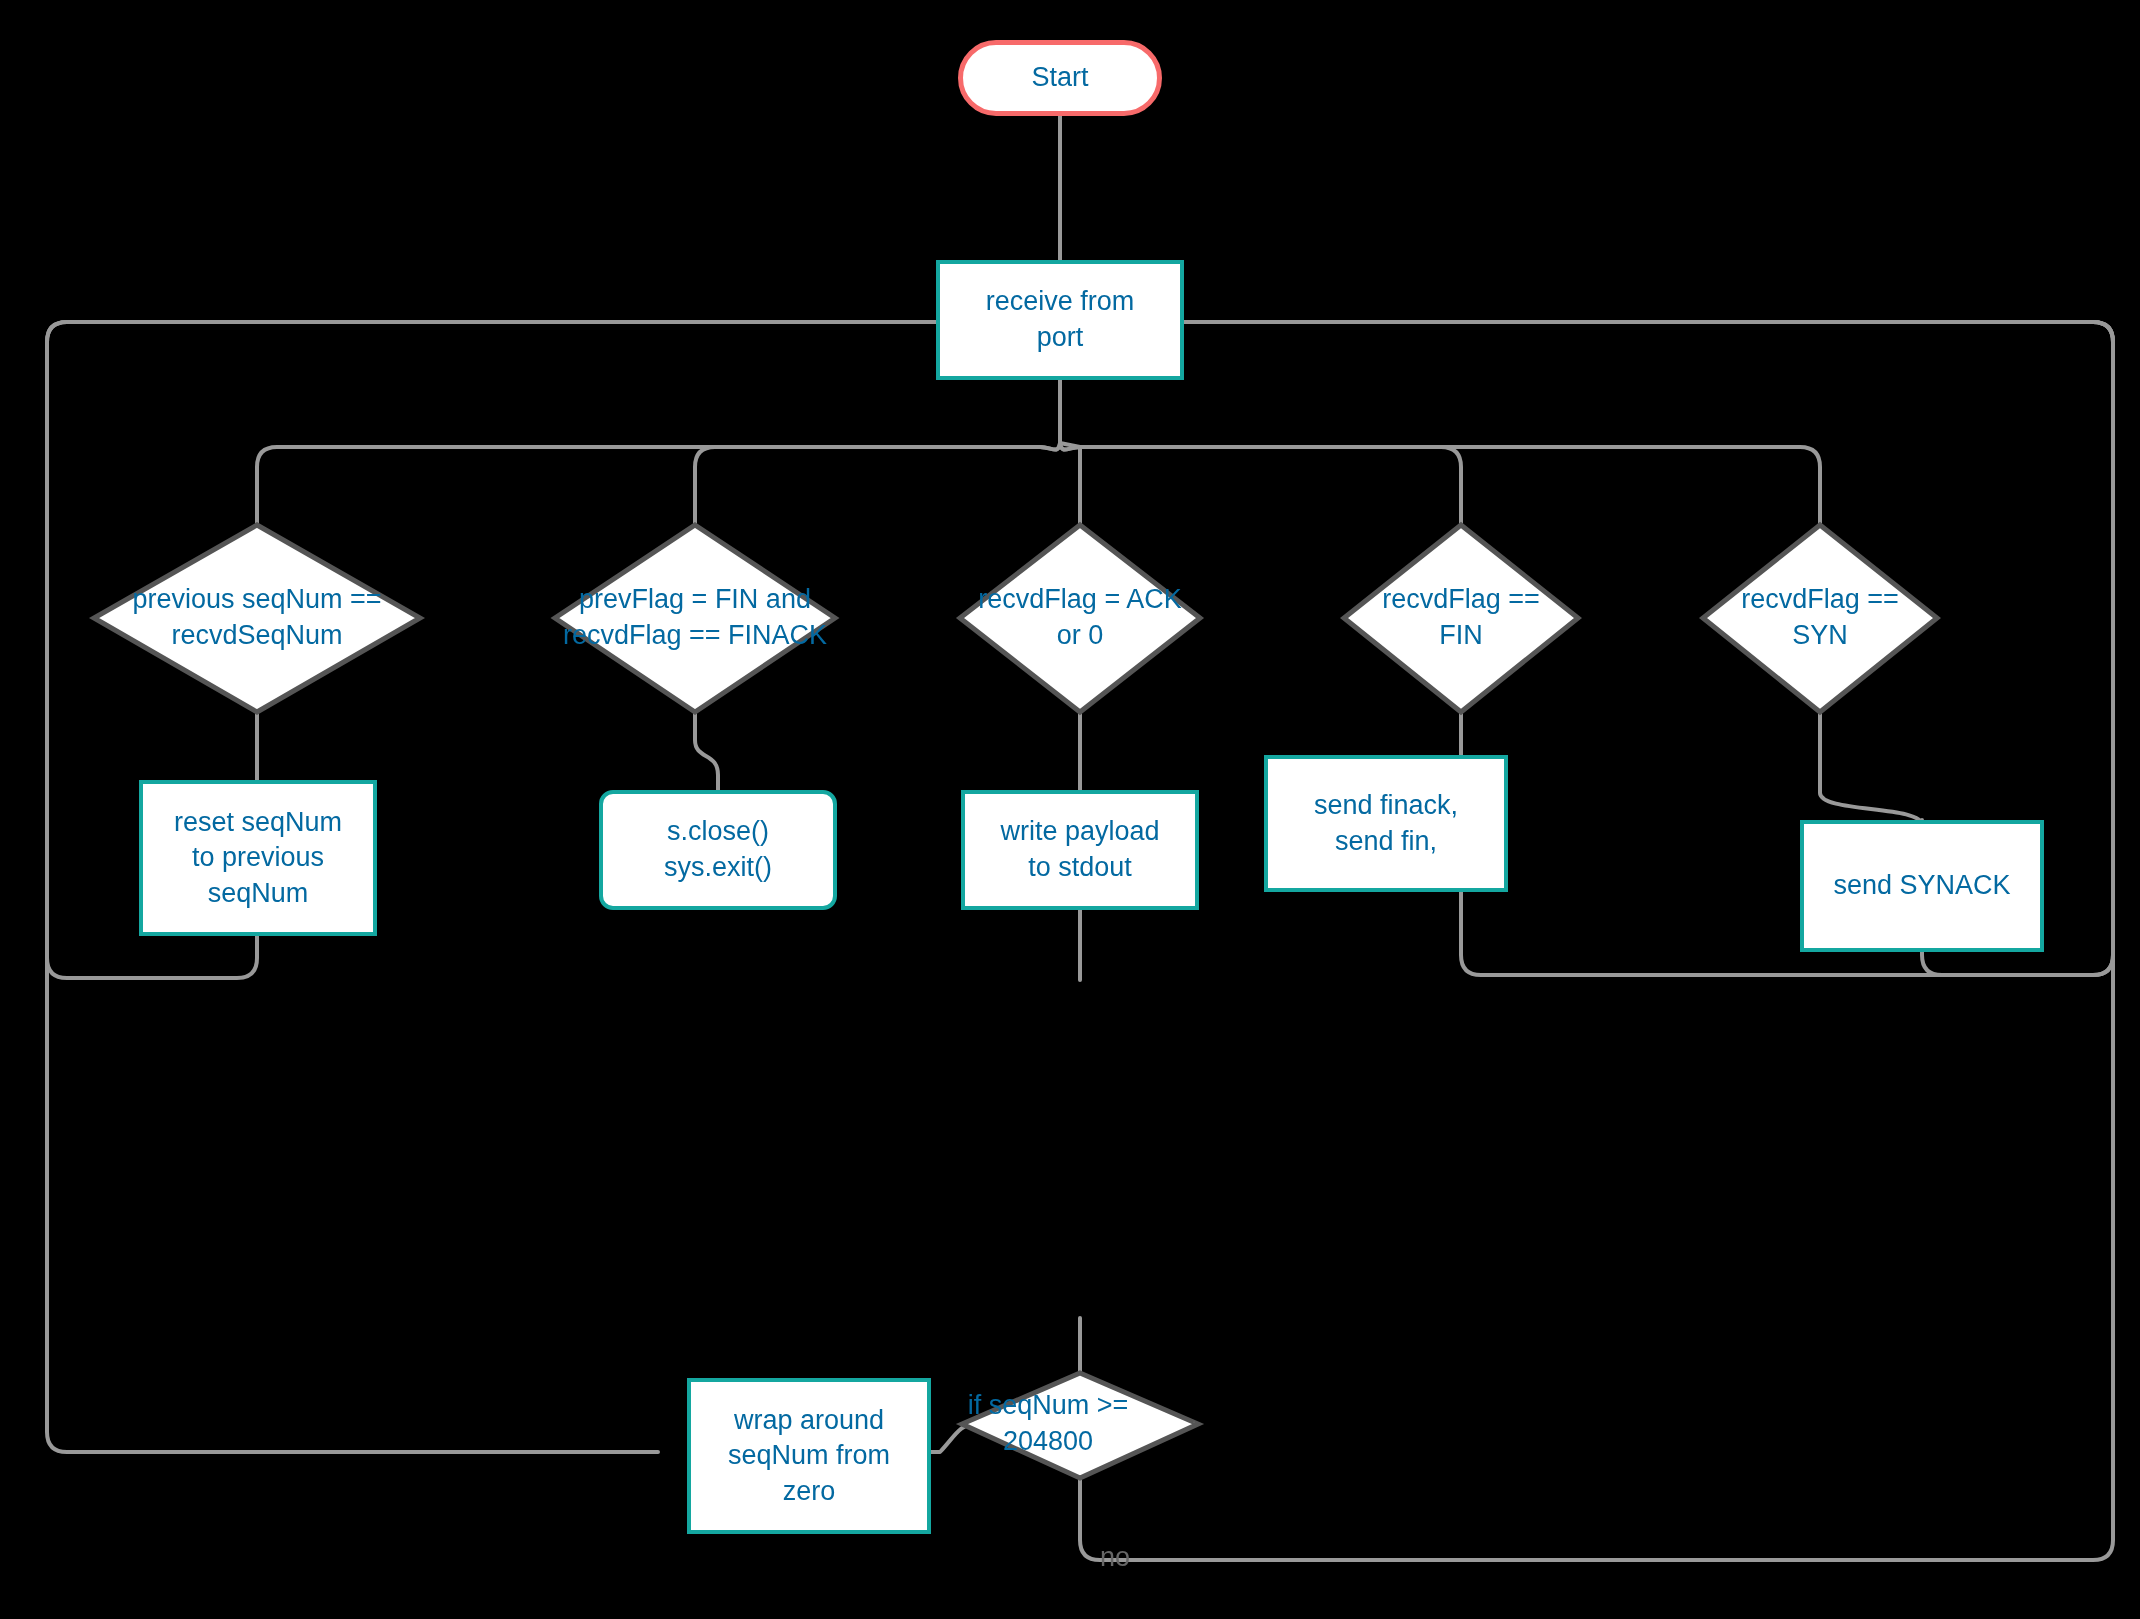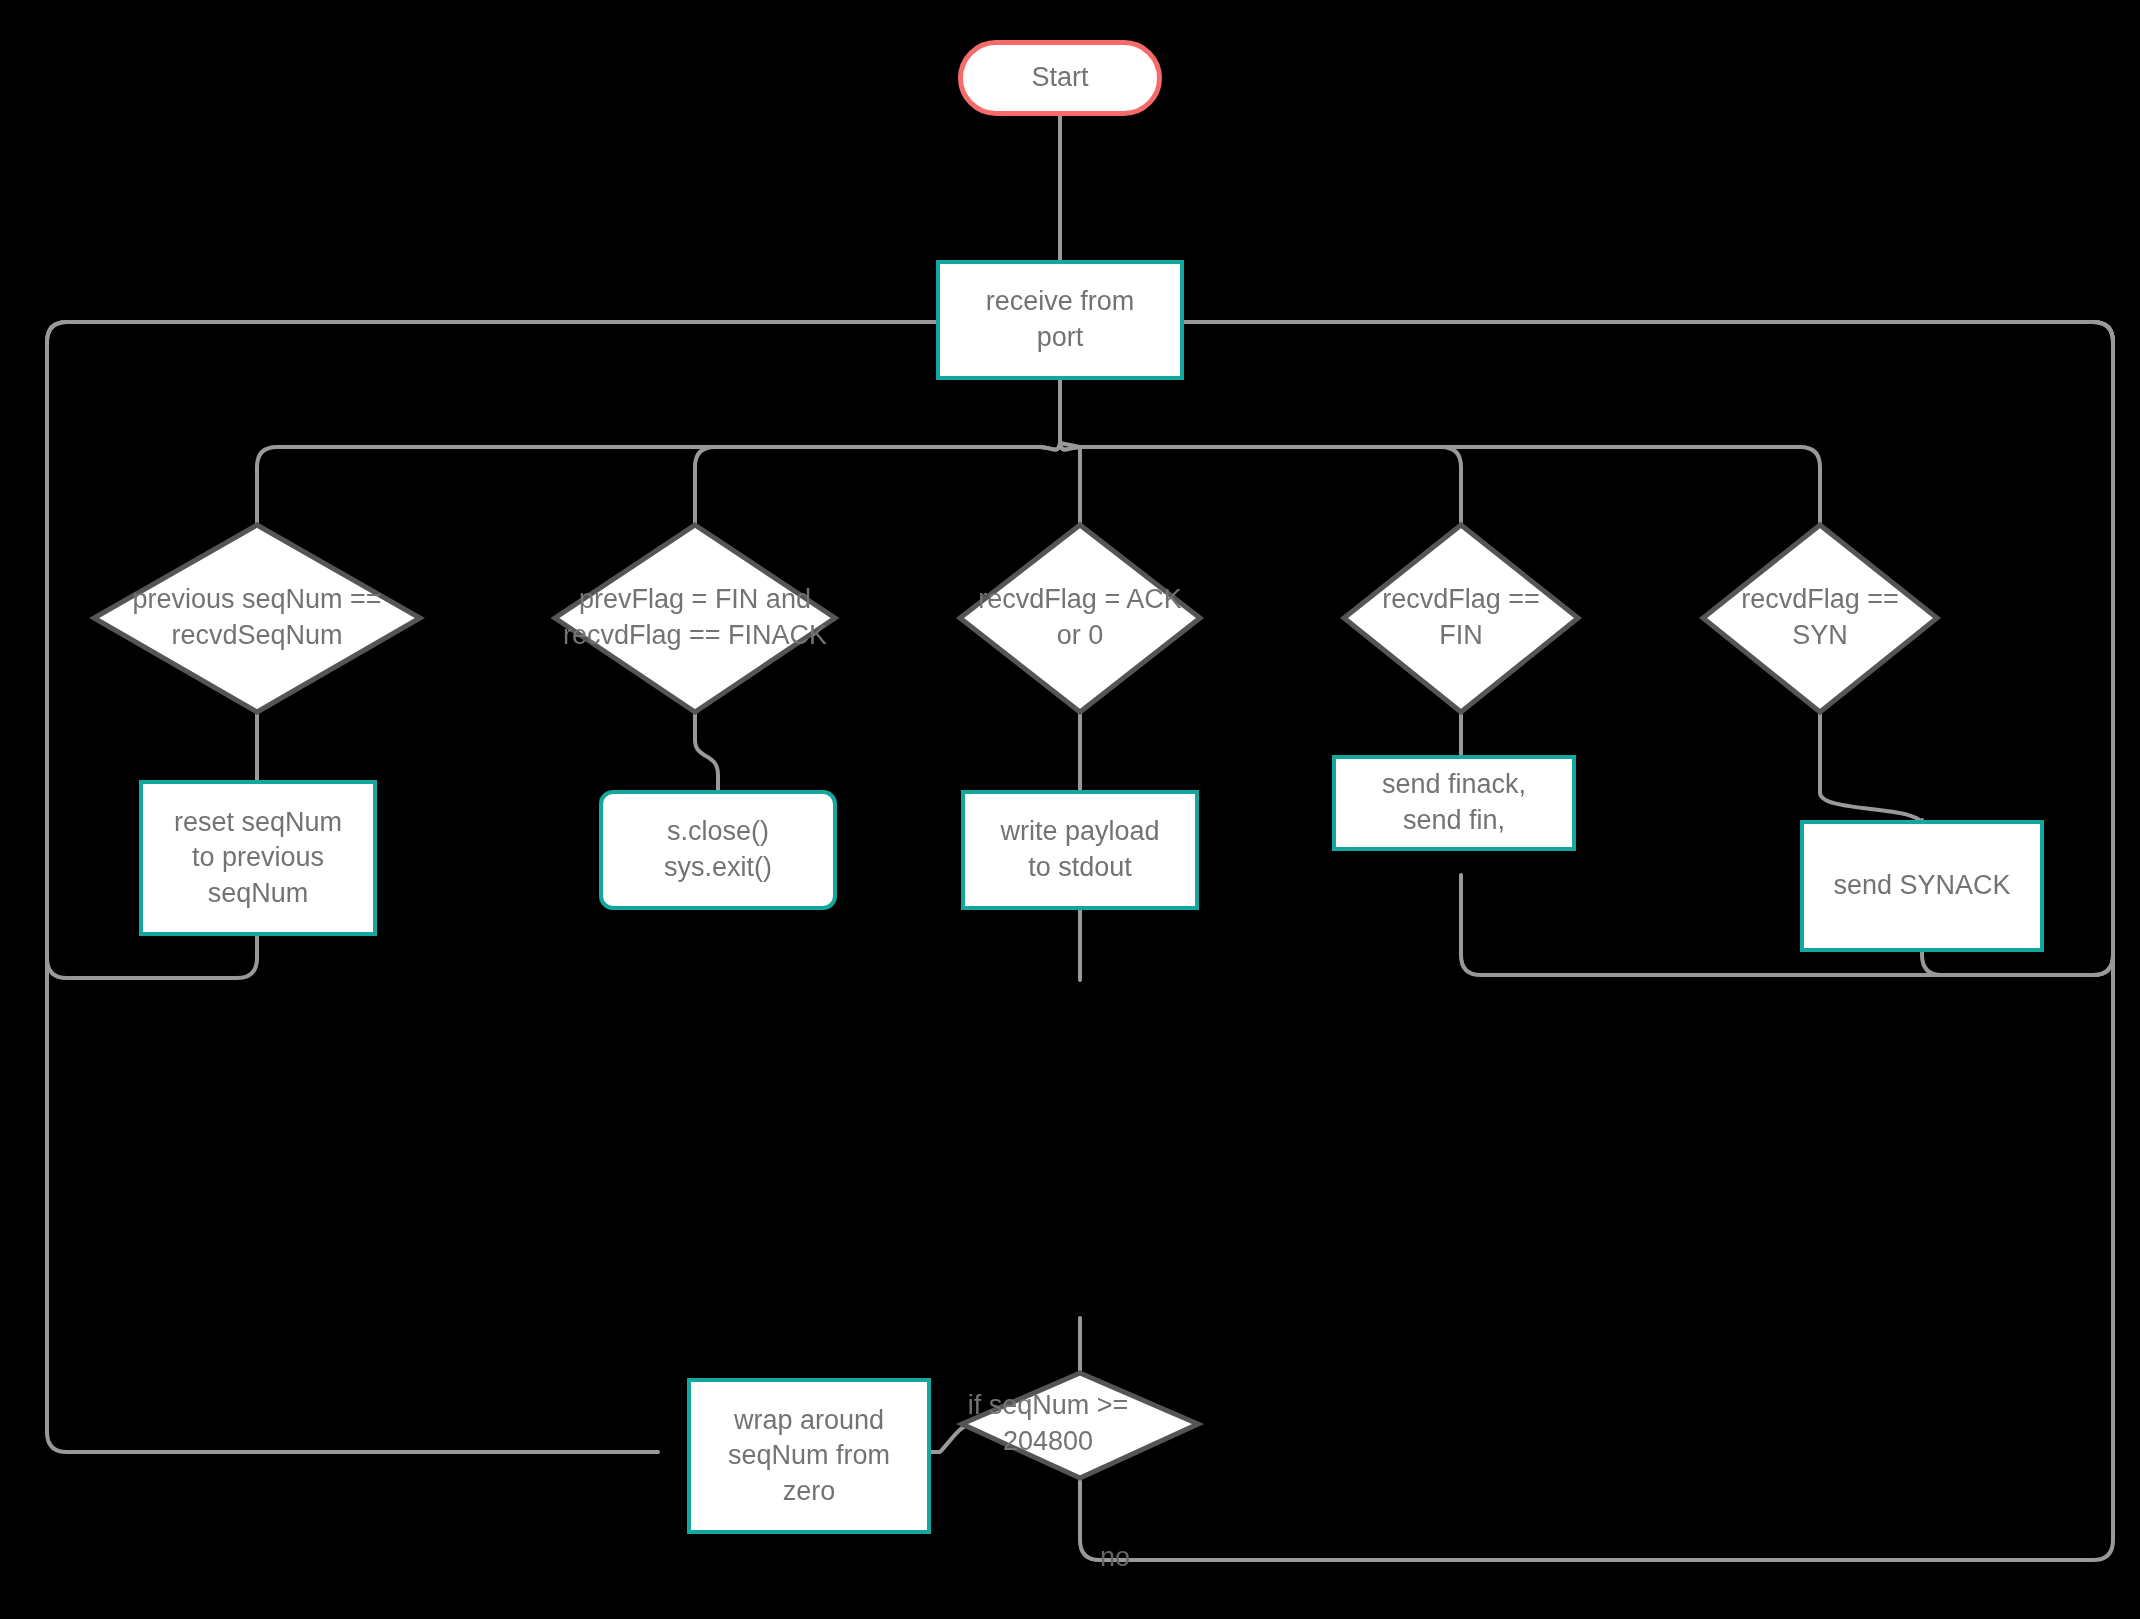--- a/index.html
+++ b/index.html
@@ -22,21 +22,21 @@
     height: 1619px;
     pointer-events: none;
   }
   .node {
     position: absolute;
     box-sizing: border-box;
     display: flex;
     align-items: center;
     justify-content: center;
     text-align: center;
-    color: #737373;
+    color: #0369a1;
     font-size: 27px;
     line-height: 1.32;
     white-space: pre-line;
     z-index: 5;
   }
   .node.rect {
     background: #ffffff;
     border: 4px solid #14a7a0;
   }
   .node.terminal {
@@ -158,21 +158,21 @@
   <div class="node rect" style="left:599px; top:790px; width:238px; height:120px;border-radius:14px;">
     <span>s.close()
 sys.exit()</span>
   </div>
 
   <div class="node rect" style="left:961px; top:790px; width:238px; height:120px;">
     <span>write payload
 to stdout</span>
   </div>
 
-  <div class="node rect" style="left:1332px; top:755px; width:244px; height:96px;">
+  <div class="node rect" style="left:1264px; top:755px; width:244px; height:137px;">
     <span>send finack,
 send fin,</span>
   </div>
 
   <div class="node rect" style="left:1800px; top:820px; width:244px; height:132px;">
     <span>send SYNACK</span>
   </div>
 
 
   <div class="node diamond-label" style="left:930px; top:1388px; width:236px; height:72px;justify-content:center;">

